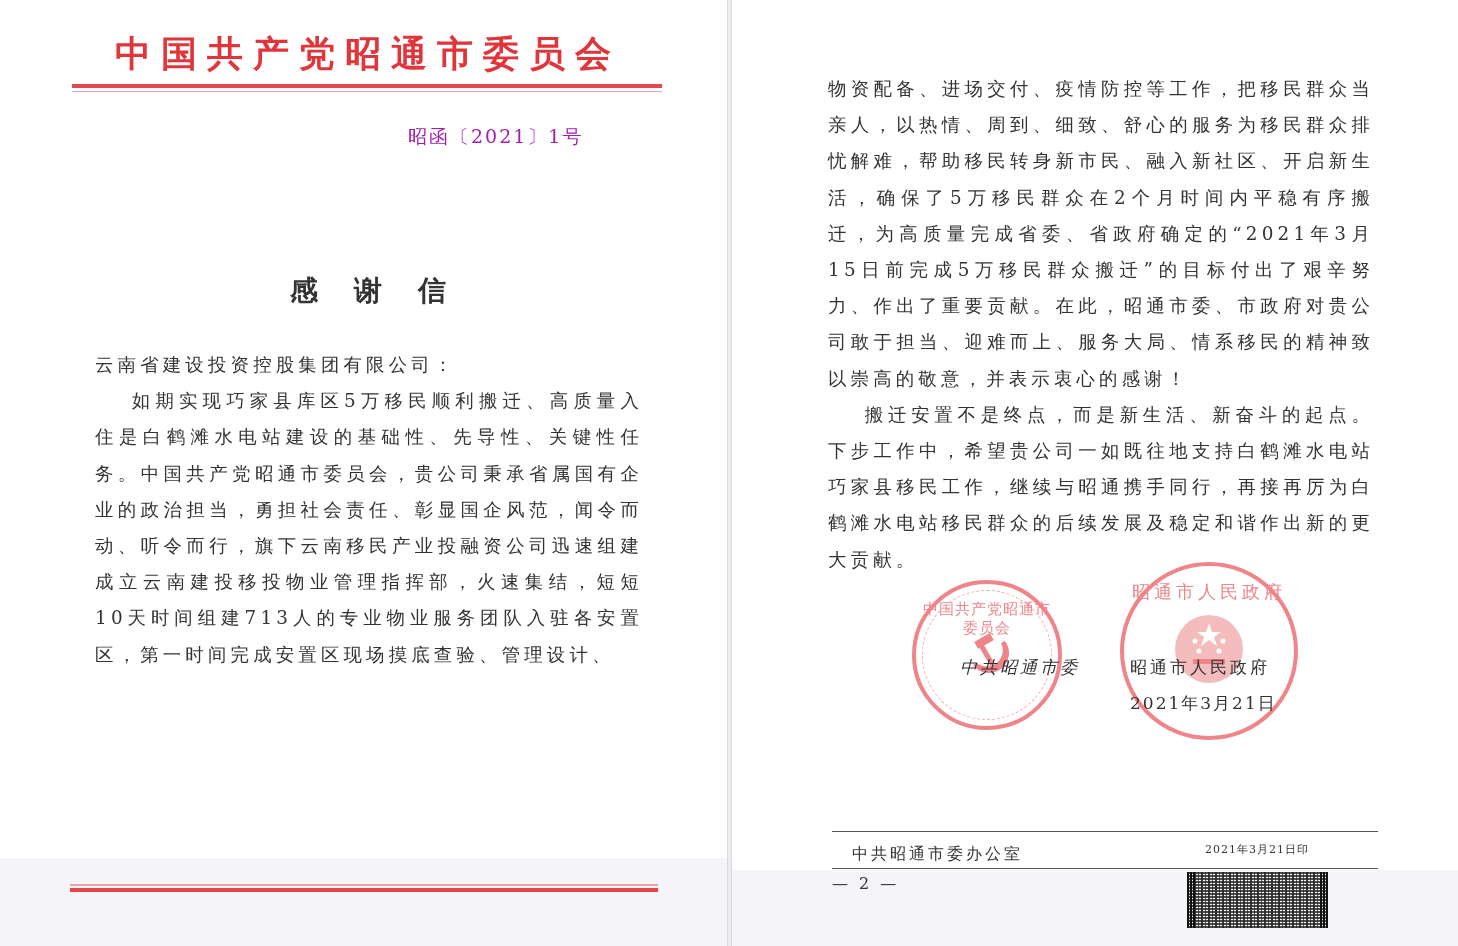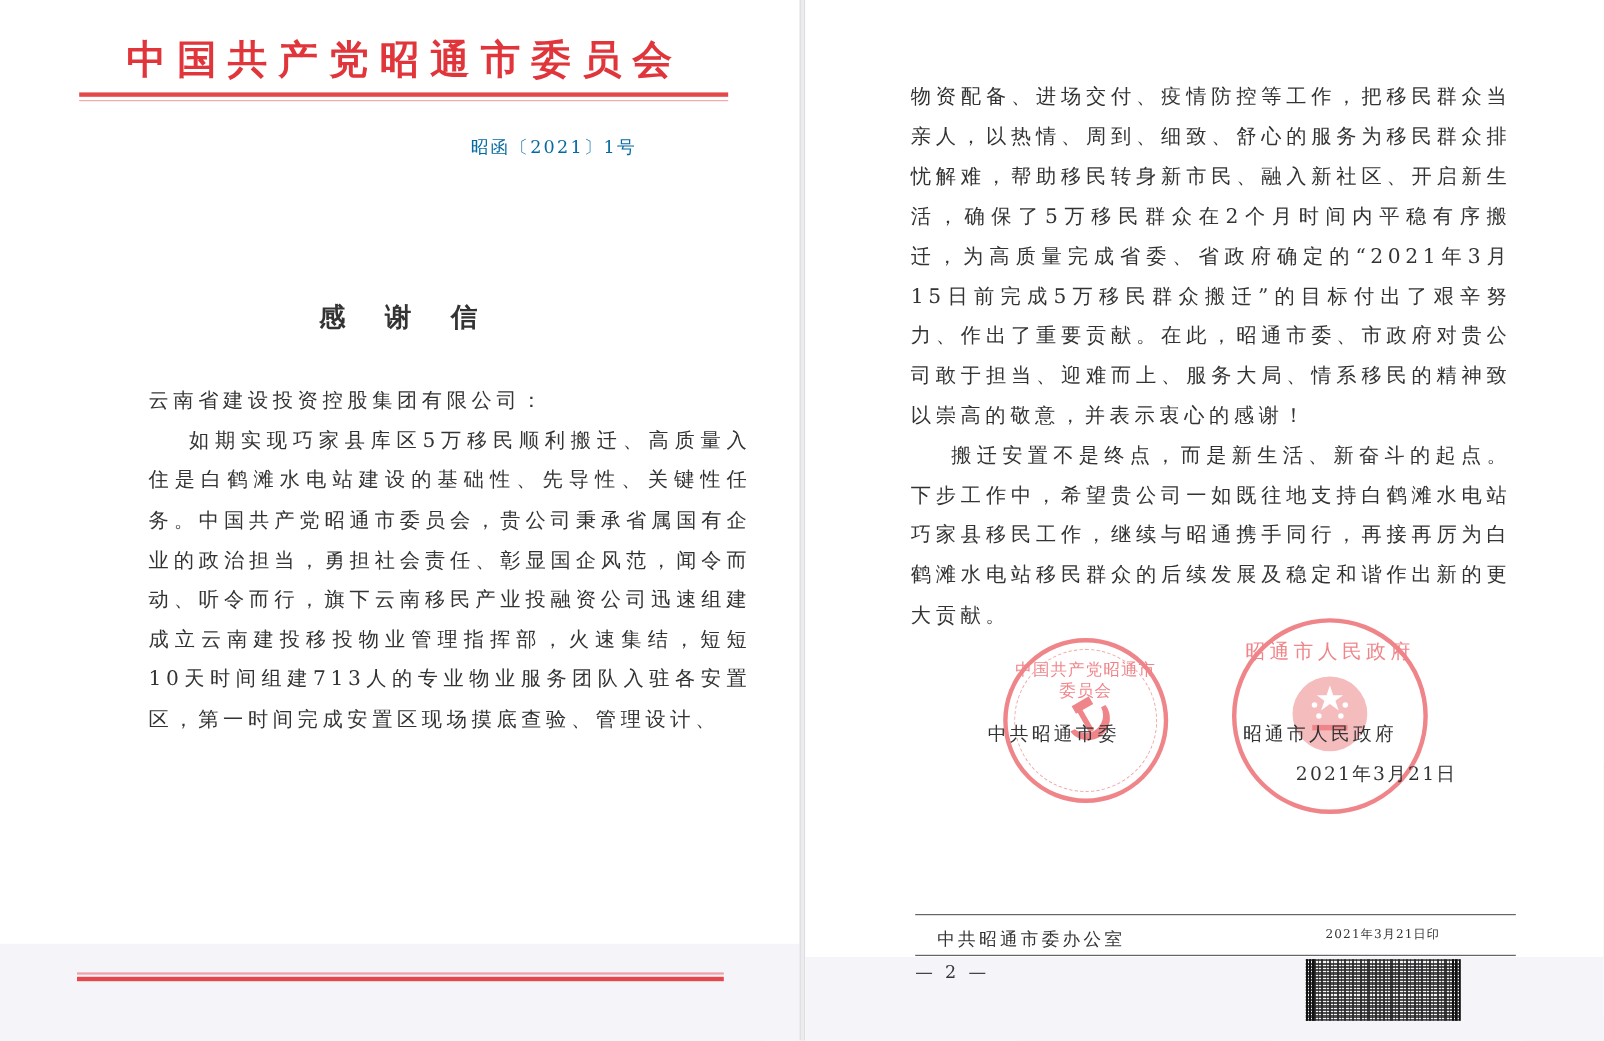--- a/index.html
+++ b/index.html
@@ -35,36 +35,36 @@
   }
   .red-rule-thick {
     position: absolute; left: 72px; width: 590px; top: 84px; height: 4px;
     background: #e4484a;
   }
   .red-rule-thin {
     position: absolute; left: 72px; width: 590px; top: 91px; height: 1px;
     background: #f0a0a4;
   }
   .doc-number {
-    position: absolute; left: 428px; top: 124px;
-    font-size: 16px; letter-spacing: 2px; color: #0369a1;
+    position: absolute; left: 408px; top: 124px;
+    font-size: 19px; letter-spacing: 2px; color: #a21caf;
   }
   .letter-title {
     position: absolute; left: 290px; top: 272px;
-    font-size: 24px; font-weight: bold; letter-spacing: 36px; color: #333;
+    font-size: 28px; font-weight: bold; letter-spacing: 36px; color: #333;
     font-family: "DejaVu Sans", sans-serif;
   }
   .body-text {
     position: absolute;
     font-size: 18.4px; line-height: 36.2px; letter-spacing: 4.2px;
     color: #333; text-align: justify;
   }
   .body-text p { margin: 0; text-indent: 2em; }
   .body-text p.noindent { text-indent: 0; }
-  #left-body { left: 95px; top: 347px; width: 548px; margin-left: 40px; }
+  #left-body { left: 95px; top: 347px; width: 548px; }
   #right-body { left: 828px; top: 71px; width: 546px; }
   
   .sig {
     position: absolute; font-size: 17px; letter-spacing: 3px; color: #333; z-index: 3;
   }
   .seal {
     position: absolute; border-radius: 50%; border: 4px solid #e9555c;
     box-sizing: border-box; opacity: 0.72; z-index: 2;
   }
   #seal-party { left: 912px; top: 580px; width: 150px; height: 150px; }
@@ -155,23 +155,23 @@
       <polygon points="42,16 45,25 54,25 47,30 50,39 42,33 34,39 37,30 30,25 39,25" fill="#ffffff"></polygon>
       <circle cx="28" cy="34" r="2.5" fill="#fff"></circle>
       <circle cx="56" cy="34" r="2.5" fill="#fff"></circle>
       <circle cx="32" cy="44" r="2.5" fill="#fff"></circle>
       <circle cx="52" cy="44" r="2.5" fill="#fff"></circle>
       <rect x="26" y="52" width="32" height="5" fill="#e9555c"></rect>
     </svg>
   </div>
 </div>
 
-<div class="sig" style="left:898px; top:656px;">中共昭通市委</div>
+<div class="sig" style="left:960px; top:656px;font-style:italic;">中共昭通市委</div>
 <div class="sig" style="left:1130px; top:656px;">昭通市人民政府</div>
-<div class="sig" style="left:1178px; top:692px; letter-spacing:2px;">2021年3月21日</div>
+<div class="sig" style="left:1130px; top:692px; letter-spacing:2px;">2021年3月21日</div>
 
 <div class="footer-rule" style="top:831px"></div>
 <div class="footer-office">中共昭通市委办公室</div>
 <div class="footer-date">2021年3月21日印</div>
 <div class="footer-rule" style="top:868px"></div>
 <div class="page-num">— 2 —</div>
 <div class="barcode"></div>
 <div class="barcode-edge-l"></div>
 <div class="barcode-edge-r"></div>
 

